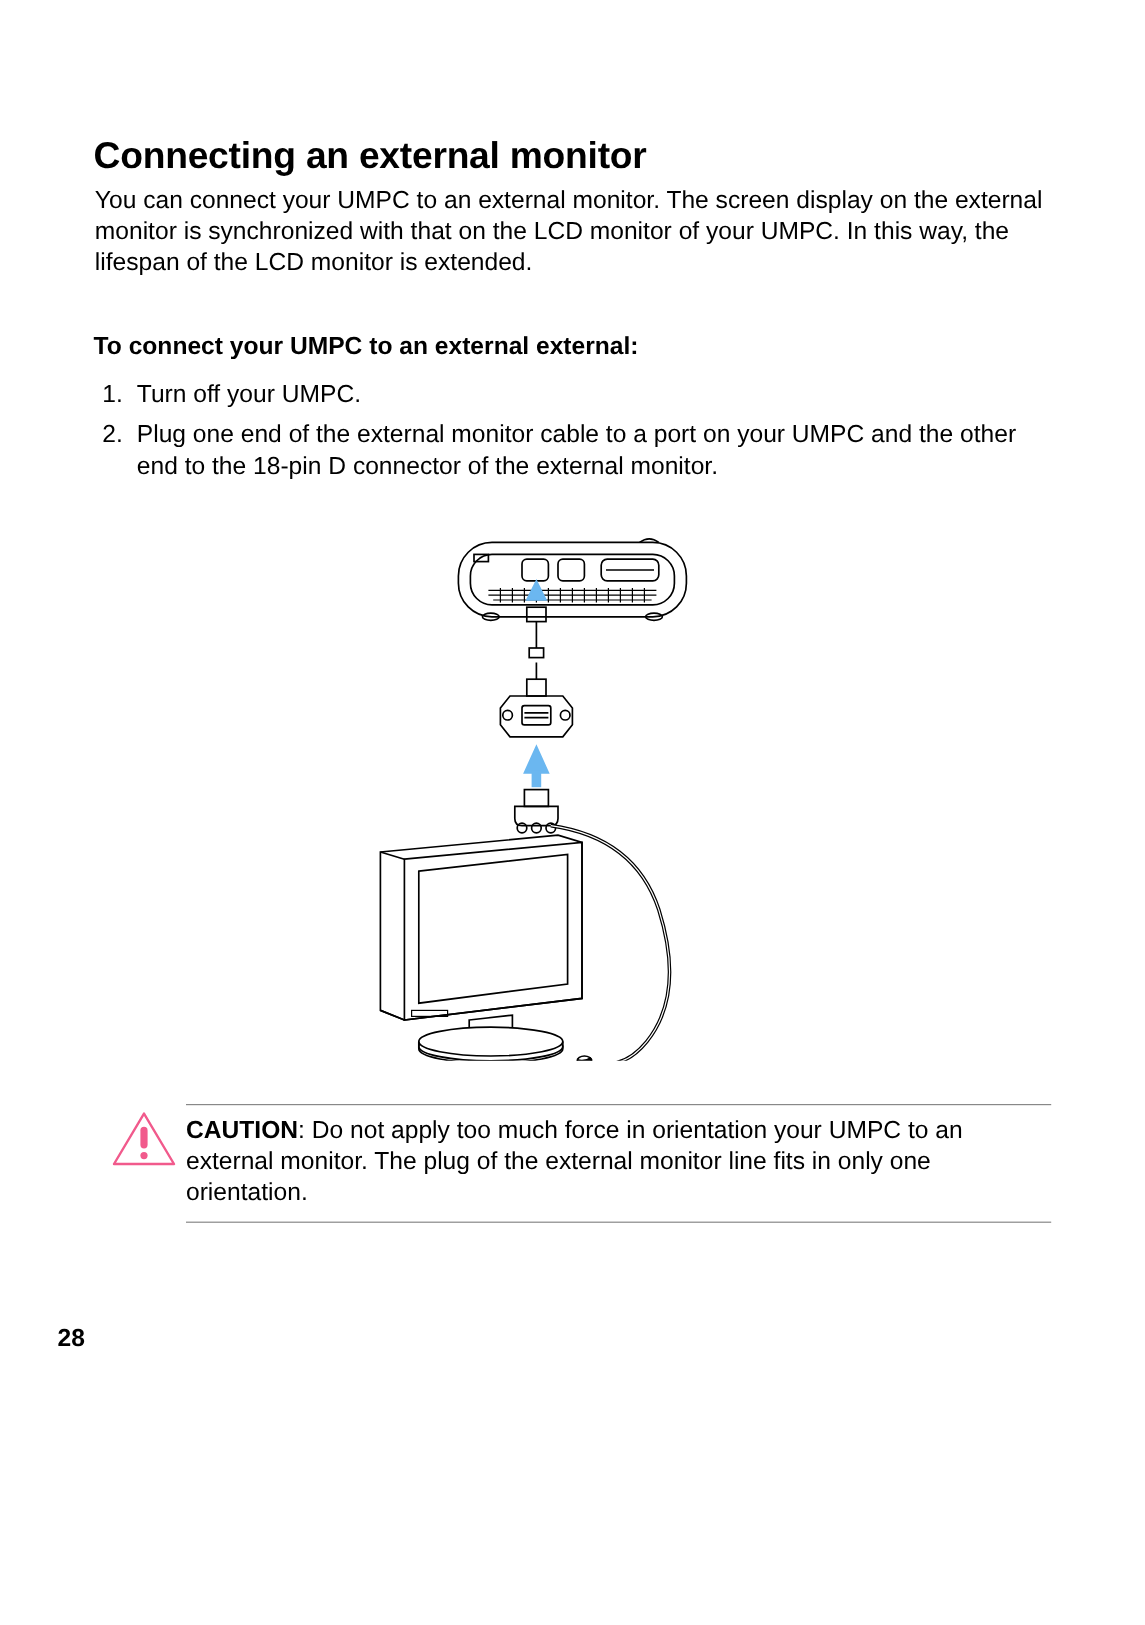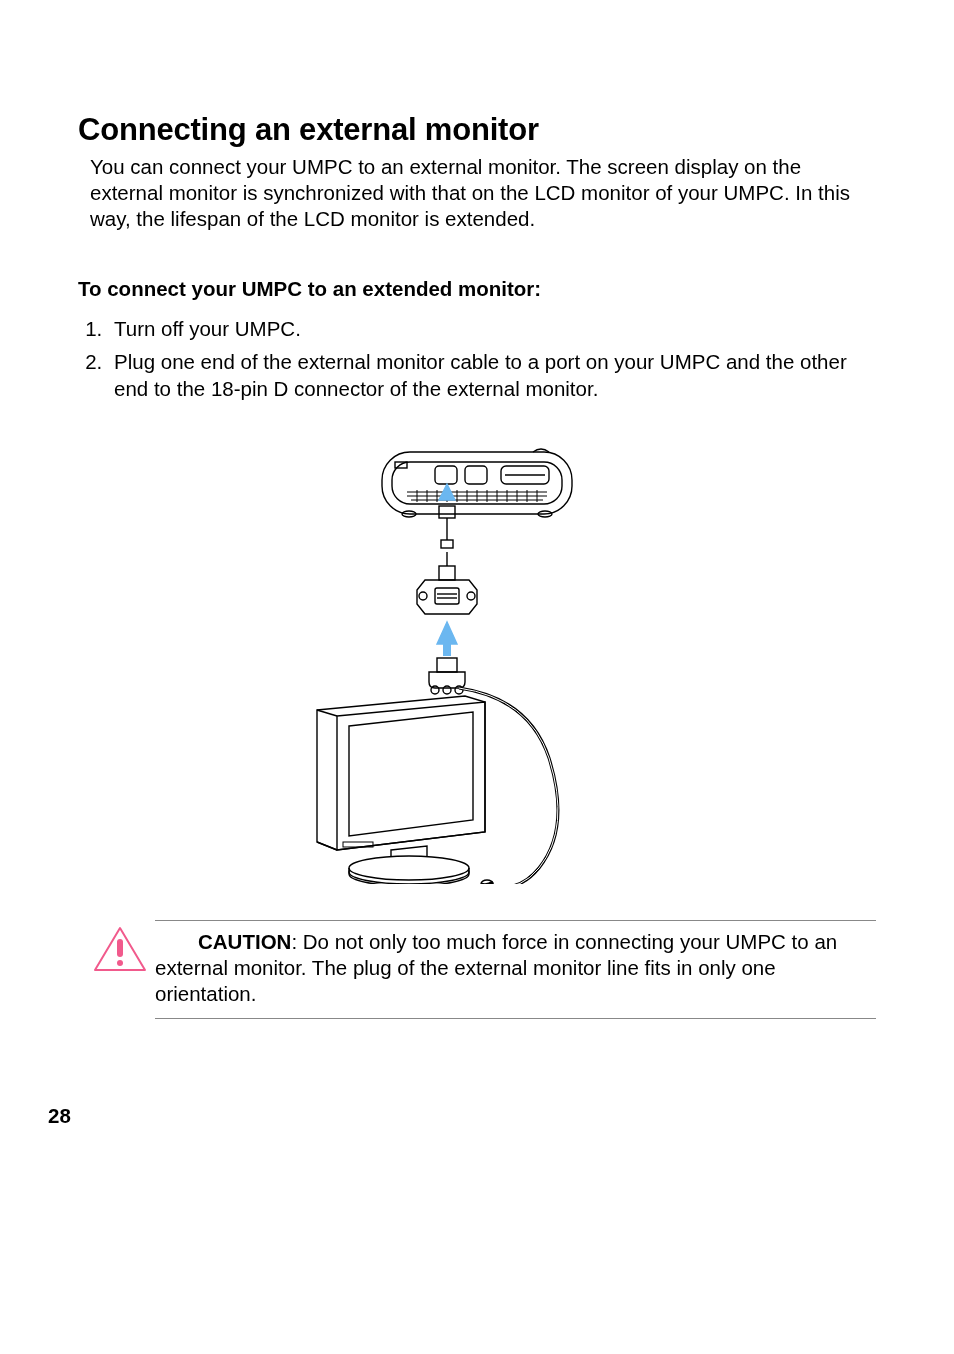--- a/index.html
+++ b/index.html
@@ -21,21 +21,21 @@
   }
   h1.title {
     font-size: 31px;
     font-weight: bold;
     margin: 0 0 6px 0;
     letter-spacing: -0.2px;
   }
   p.intro {
     font-size: 20.5px;
     line-height: 1.28;
-    margin: 0 0 44px 12px;
+    margin: 0 0 44px 1px;
   }
   p.subhead {
     font-size: 20.5px;
     font-weight: bold;
     margin: 0 0 14px 0;
   }
   ol.steps {
     font-size: 20.5px;
     margin: 0;
     padding-left: 30px;
@@ -68,39 +68,39 @@
     width: 54px;
     height: 46px;
     margin-top: 6px;
   }
   .caution-text {
     font-size: 20.5px;
     line-height: 1.28;
     margin: 0;
     padding-left: 0;
   }
-  .caution-text strong { font-weight: bold; margin-left: 43px; }
+  .caution-text strong { font-weight: bold; }
   .page-number {
     position: absolute;
     bottom: 52px;
     left: 48px;
     font-size: 20.5px;
     font-weight: bold;
   }
 </style>
 </head>
 <body>
 
 <div class="page">
 
   <h1 class="title">Connecting an external monitor</h1>
 
   <p class="intro">You can connect your UMPC to an external monitor. The screen display on the external monitor is synchronized with that on the LCD monitor of your UMPC. In this way, the lifespan of the LCD monitor is extended.</p>
 
-  <p class="subhead">To connect your UMPC to an extended monitor:</p>
+  <p class="subhead">To connect your UMPC to an external external:</p>
 
   <ol class="steps">
     <li>Turn off your UMPC.</li>
     <li>Plug one end of the external monitor cable to a port on your UMPC and the other end to the 18-pin D connector of the external monitor.</li>
   </ol>
 
   <div class="figure">
     <svg viewBox="0 0 380 440" width="380" height="440" stroke="#000" stroke-width="1.4" fill="none">
 
       <g>
@@ -224,19 +224,19 @@
   <div class="caution-icon">
     <svg viewBox="0 0 54 46" width="54" height="46">
       <polygon points="27,2 52,44 2,44" fill="none" stroke="#f15a8c" stroke-width="2" stroke-linejoin="round"></polygon>
       <rect x="24" y="13" width="6" height="18" rx="3" fill="#f15a8c"></rect>
       <circle cx="27" cy="37" r="3" fill="#f15a8c"></circle>
     </svg>
   </div>
 
   <div class="caution-block">
     <p class="caution-text">
-      <strong>CAUTION</strong><span>: Do not only too much force in connecting your UMPC to an external monitor. The plug of the external monitor line fits in only one orientation.</span>
+      <strong>CAUTION</strong><span>: Do not apply too much force in orientation your UMPC to an external monitor. The plug of the external monitor line fits in only one orientation.</span>
     </p>
   </div>
 
   <div class="page-number">28</div>
 
 </div>
 
 </body></html>

